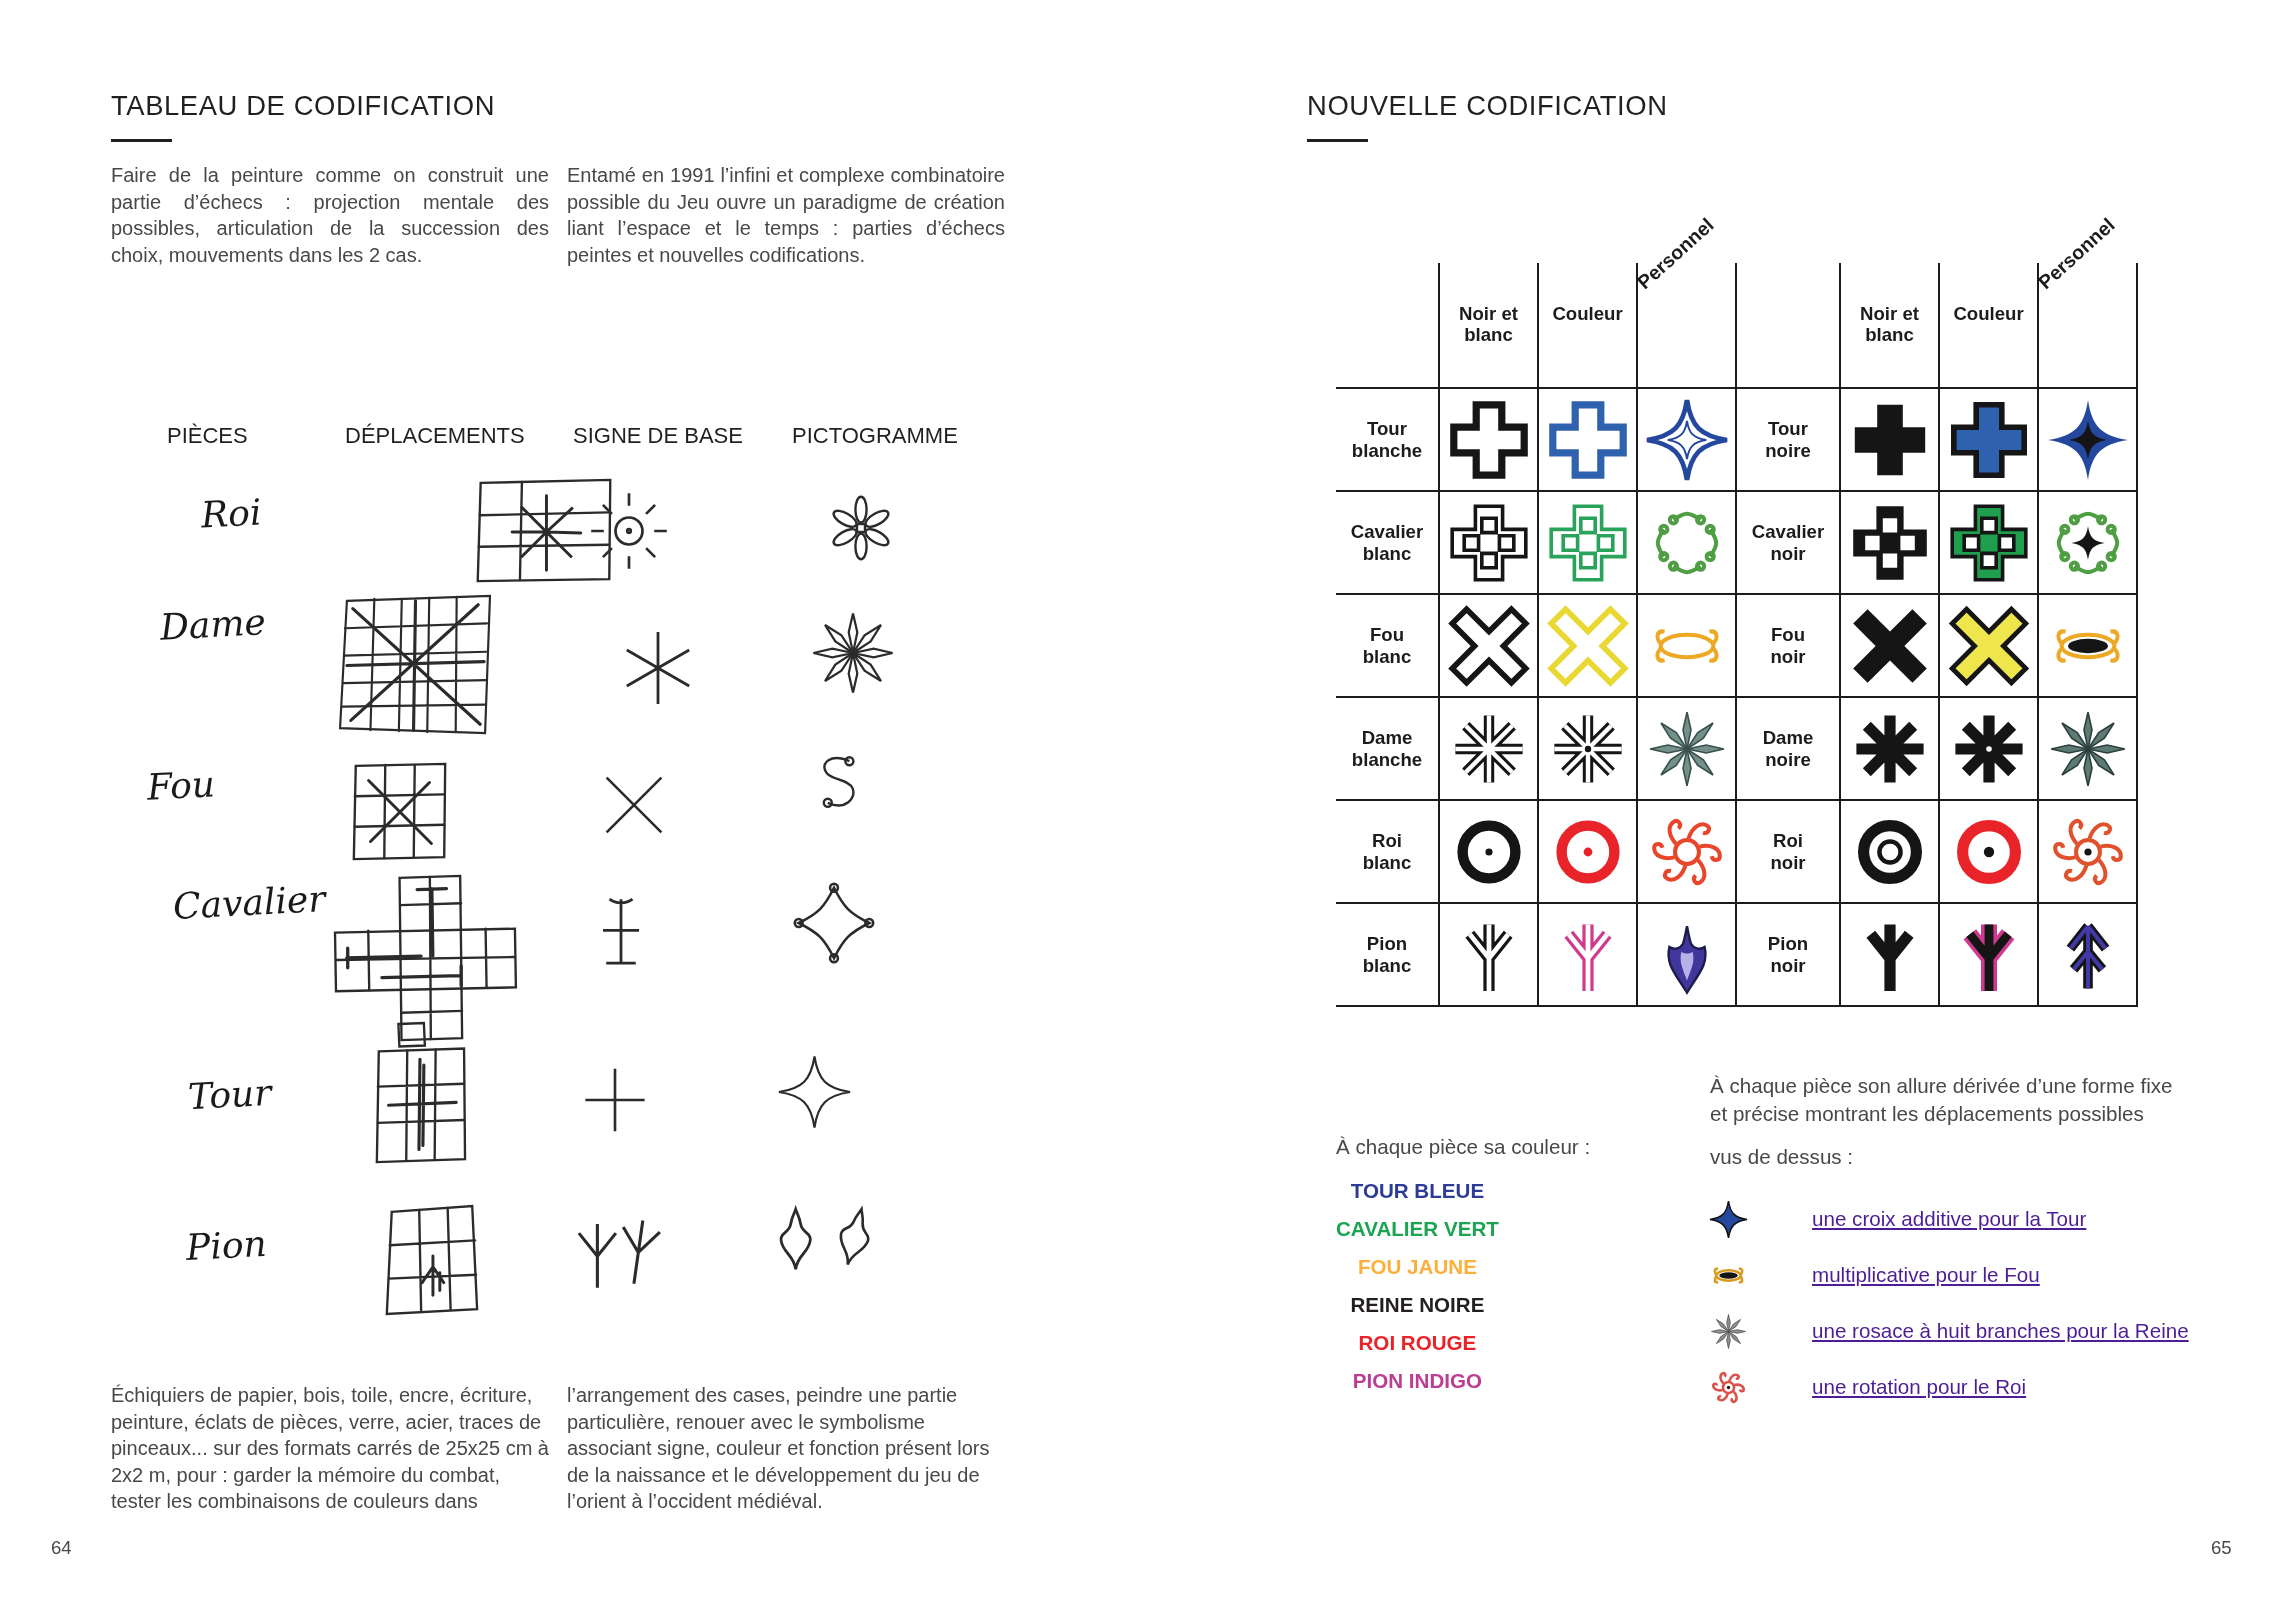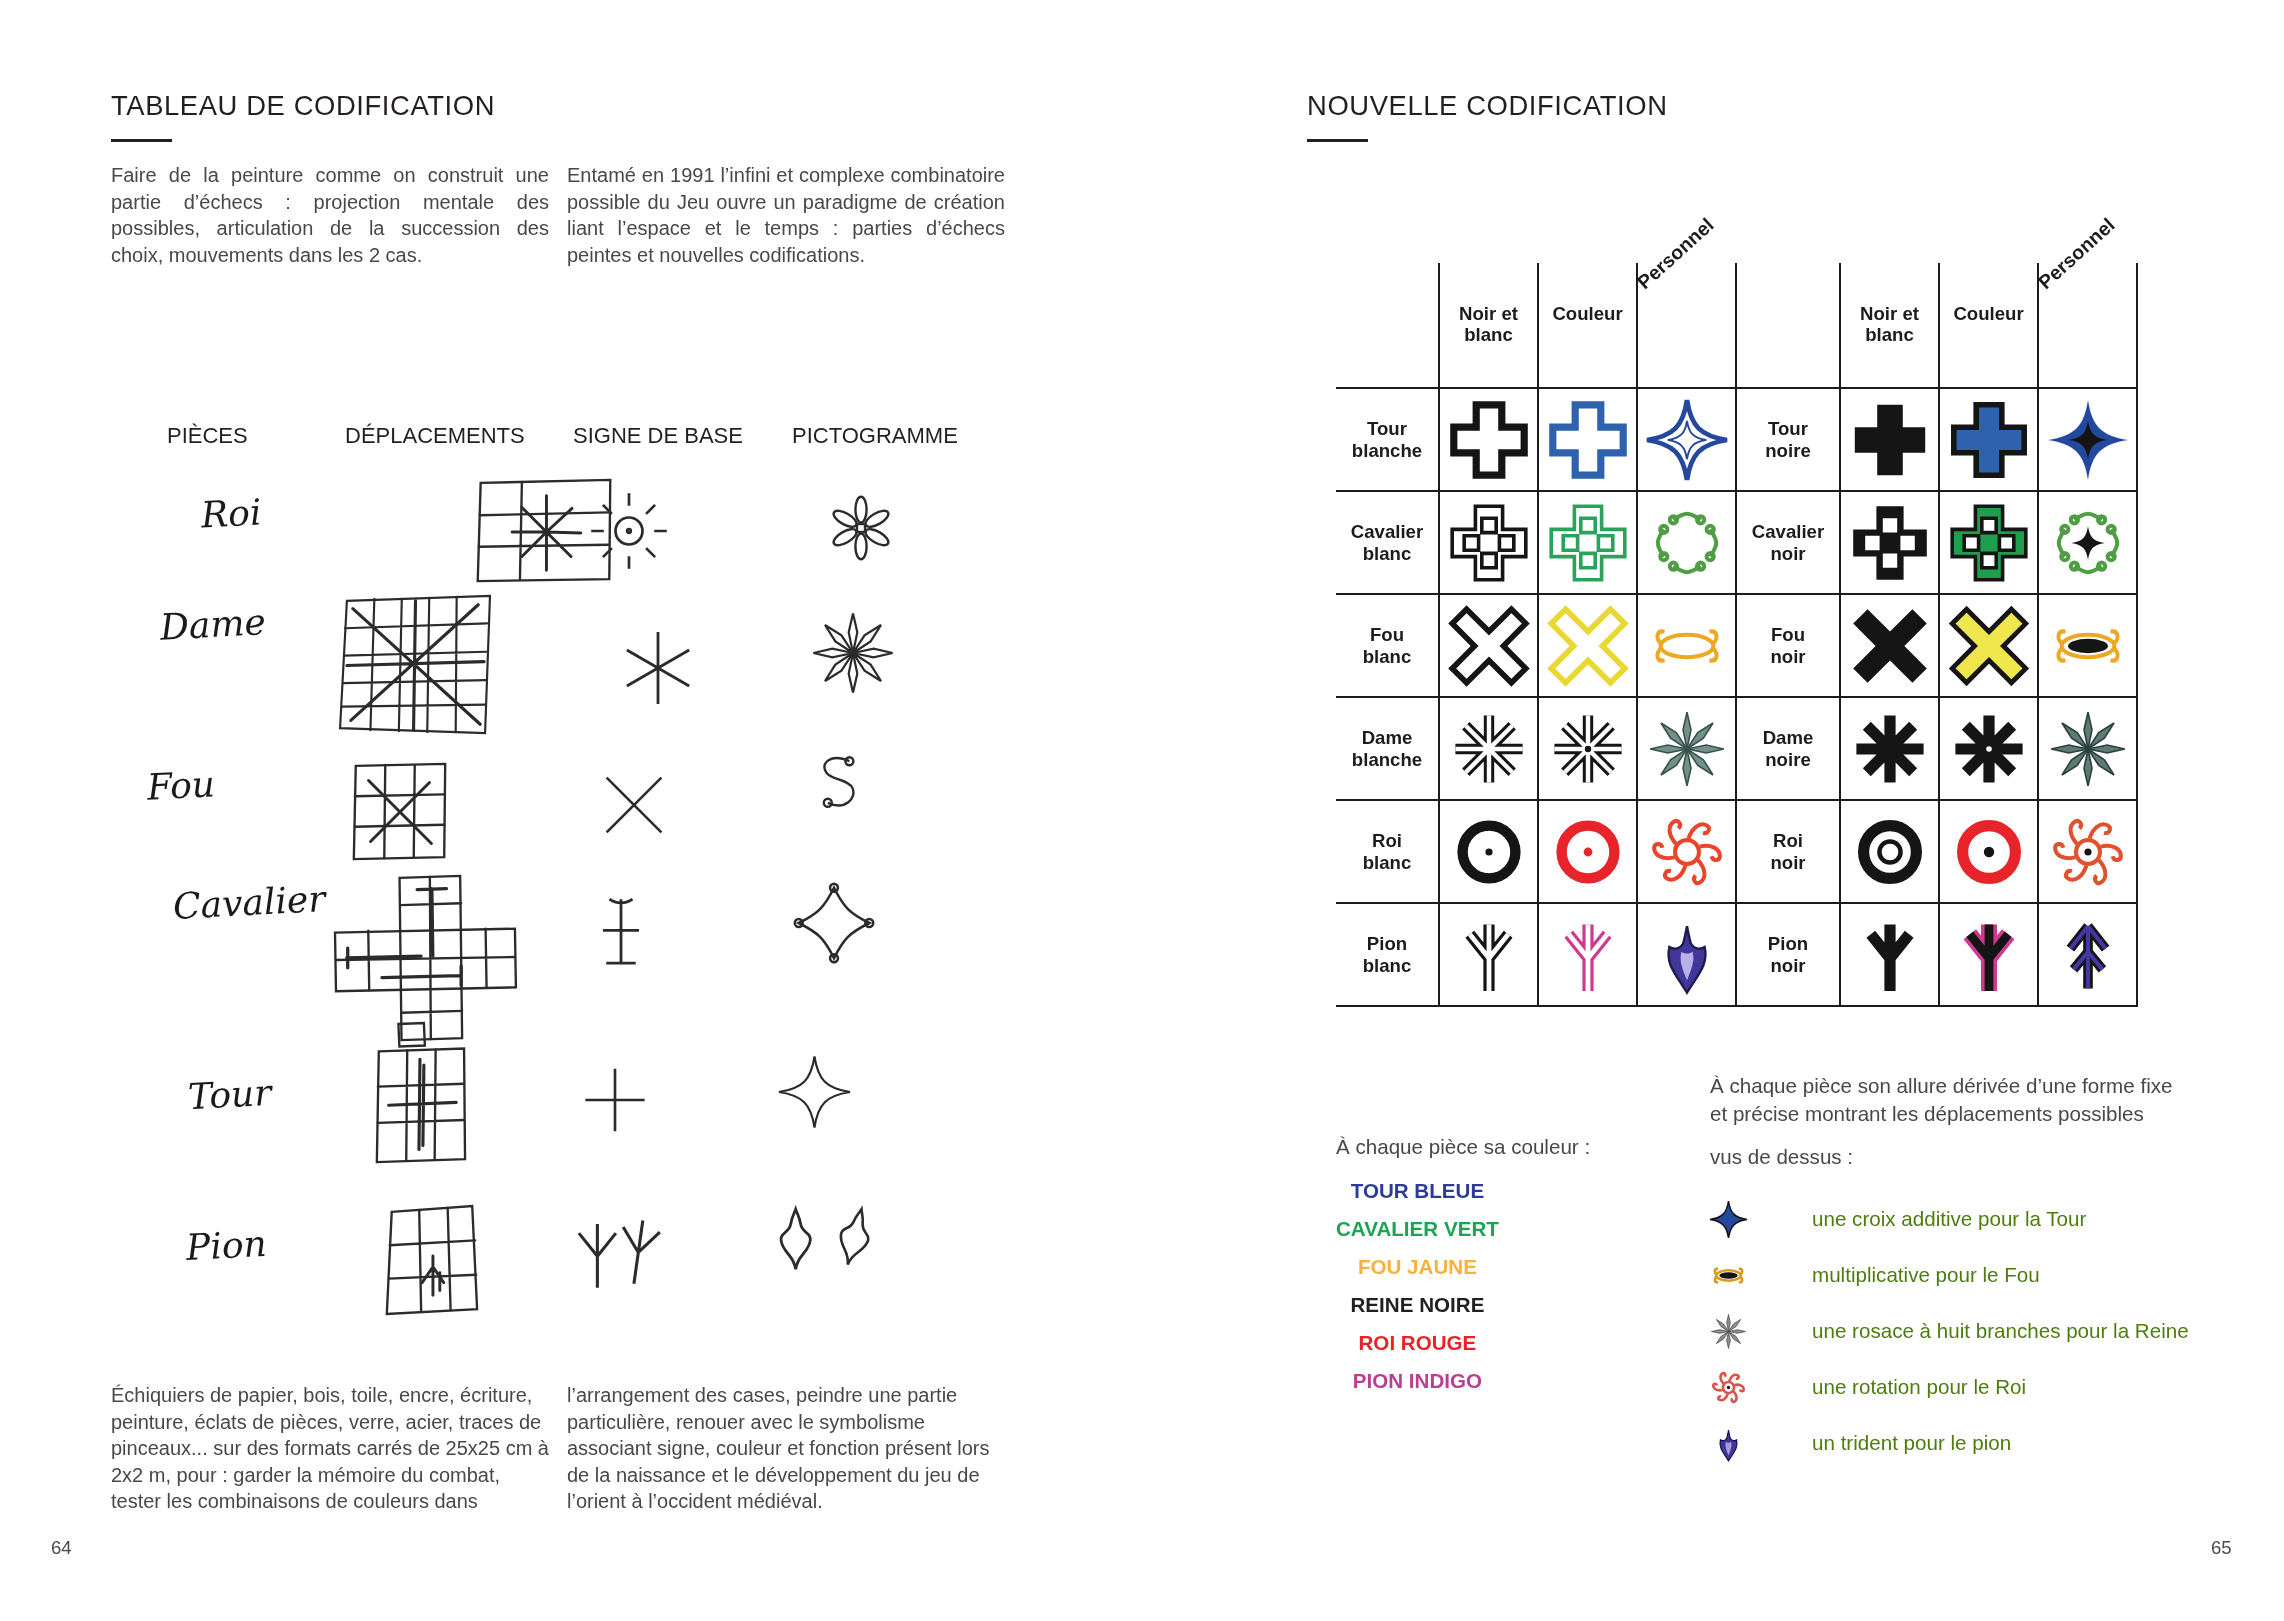--- a/index.html
+++ b/index.html
@@ -67,21 +67,21 @@
   #color-caption{left:1336px;top:1135px;font-size:20.6px;color:#48484a;}
   #color-list{left:1336px;top:1172px;text-align:center;}
   .color-item{font-size:20.6px;font-weight:bold;line-height:38px;white-space:nowrap;}
 
   
   #rp-allure{left:1710px;top:1072px;width:466px;font-size:20.6px;line-height:28px;color:#48484a;}
   #rp-vus{left:1710px;top:1145px;font-size:20.6px;color:#48484a;}
   #legend{left:1710px;top:1191px;}
   .lg-item{display:flex;align-items:center;height:56px;}
   .lg-icon{width:102px;display:flex;align-items:center;}
-  .lg-label{font-size:20.6px;color:#4d7c0f;white-space:nowrap;}
+  .lg-label{font-size:20.6px;color:#4c1d95;white-space:nowrap;text-decoration:underline;}
 
   .pagenum{font-size:18.6px;color:#4a4a4c;}
   #pn64{left:51px;top:1537px;}
   #pn65{left:2211px;top:1537px;}
 </style>
 </head>
 <body>
 
 <svg style="position:absolute;width:0;height:0" aria-hidden="true">
 <defs>
@@ -618,26 +618,17 @@
       </div>
       <div class="lg-item">
         <span class="lg-icon">
           <svg viewBox="0 0 100 100" width="37" height="37">
             <use href="#sym-spiral" xlink:href="#sym-spiral" fill="none" stroke="#d9534a" stroke-width="7"></use>
             <use href="#sym-dot" xlink:href="#sym-dot" fill="#151515" transform="translate(27.5,27.5) scale(0.45)"></use>
           </svg>
         </span>
         <span class="lg-label">une rotation pour le Roi</span>
       </div>
-      <div class="lg-item">
-        <span class="lg-icon">
-          <svg viewBox="0 0 100 100" width="37" height="37">
-            <use href="#sym-flame" xlink:href="#sym-flame" fill="#41369b" stroke="#14104a" stroke-width="3"></use>
-            <use href="#sym-flamecore" xlink:href="#sym-flamecore" fill="#a79ddf"></use>
-          </svg>
-        </span>
-        <span class="lg-label">un trident pour le pion</span>
-      </div>
     </div>
 
   <div class="abs pagenum" id="pn65">65</div>
 </div>
 
 
 </body></html>

